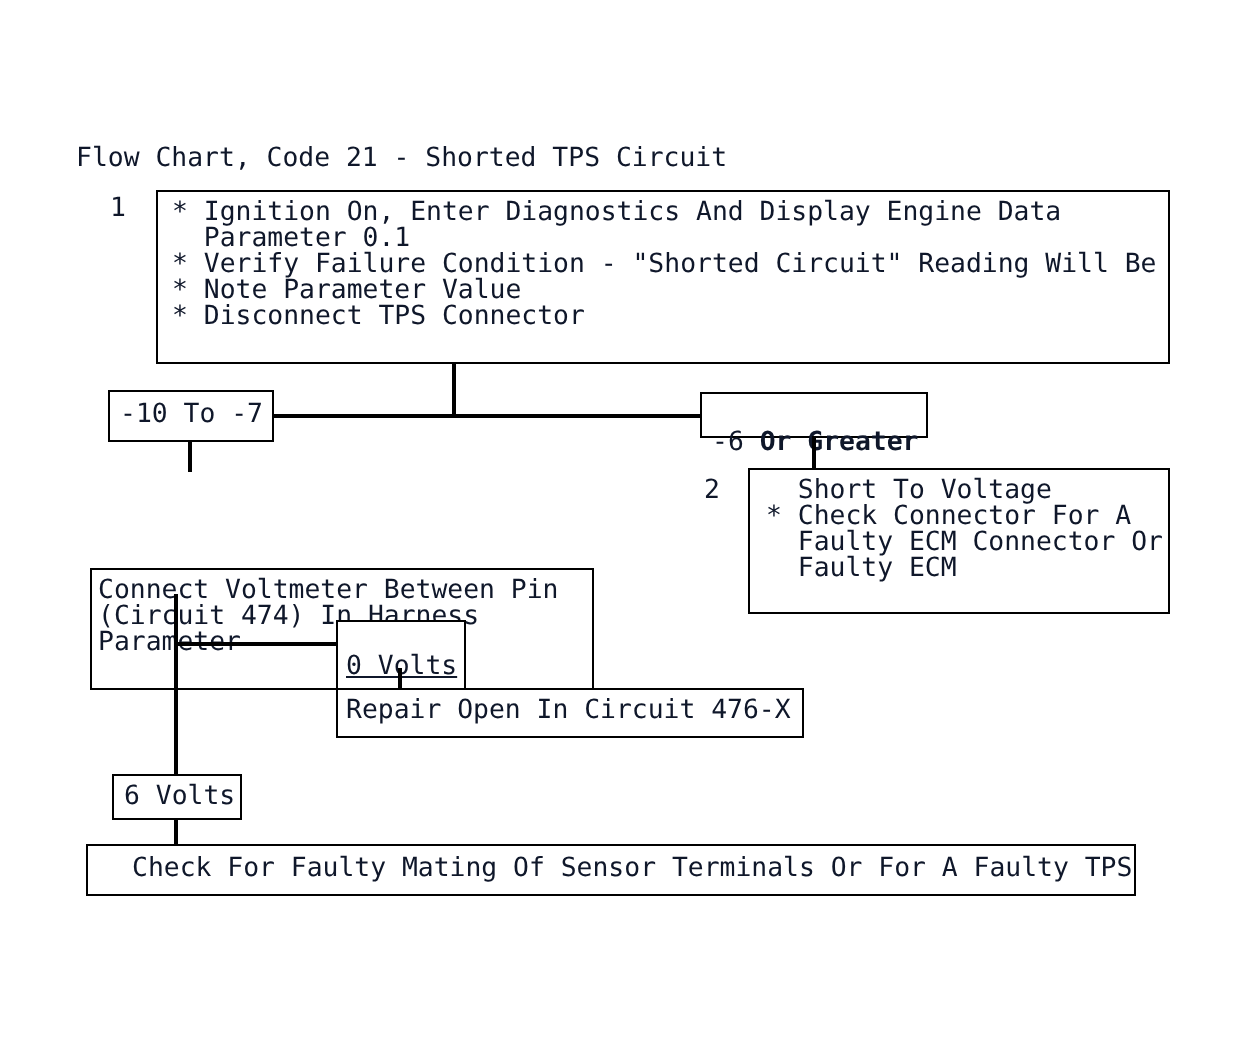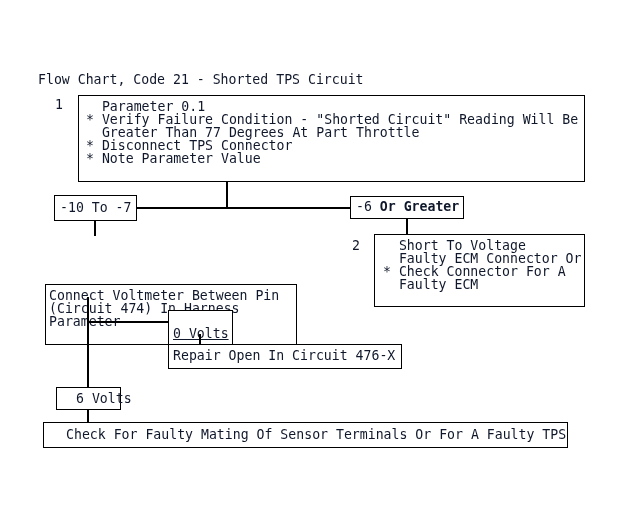--- a/index.html
+++ b/index.html
@@ -39,73 +39,73 @@
 </head>
 <body>
 
 <div class="canvas">
 
   <div class="title" style="left:38px; top:73px;">Flow Chart, Code 21 - Shorted TPS Circuit</div>
 
   <div class="num" style="left:55px; top:98px;">1</div>
 
   <div class="box" style="left:78px; top:95px; width:507px; height:87px; padding:4px 2px 0 7px;">
+    <div class="tline">* Ignition On, Enter Diagnostics And Display Engine Data</div>
     <div class="tline">  Parameter 0.1</div>
     <div class="tline">* Verify Failure Condition - "Shorted Circuit" Reading Will Be</div>
-    <div class="tline">  Greater Than 77 Degrees At Part Throttle</div>
+    <div class="tline">* Note Parameter Value</div>
     <div class="tline">* Disconnect TPS Connector</div>
-    <div class="tline">* Note Parameter Value</div>
   </div>
 
   <div class="conn" style="left:226px; top:181px; width:1.5px; height:27px;"></div>
 
   <div class="conn" style="left:137px; top:207px; width:213px; height:1.5px;"></div>
 
   <div class="box" style="left:54px; top:195px; width:83px; height:26px; padding:5px 0 0 5px;">
     <div class="tline">-10 To -7</div>
   </div>
 
-  <div class="box" style="left:350px; top:196px; width:114px; height:23px; padding:3px 0 0 5px;">
+  <div class="box" style="left:350px; top:196px; width:114px; height:23px; padding:18px 0 0 5px;">
     <div class="tline"><span>-6 </span><span class="bold">Or Greater</span></div>
   </div>
 
   <div class="conn" style="left:94px; top:221px; width:1.5px; height:15px;"></div>
 
   <div class="conn" style="left:406px; top:218px; width:1.5px; height:16px;"></div>
 
   <div class="box" style="left:45px; top:236px; width:252px; height:61px; padding:4px 2px 0 3px;margin-top:48px;">
     <div class="tline">Connect Voltmeter Between Pin</div>
     <div class="tline">(Circuit 474) In Harness</div>
     <div class="tline">Parameter</div>
   </div>
 
   <div class="num" style="left:352px; top:239px;">2</div>
 
   <div class="box" style="left:374px; top:234px; width:211px; height:73px; padding:4px 0 0 8px;">
     <div class="tline">  Short To Voltage</div>
+    <div class="tline">* Check Connector For A</div>
     <div class="tline">  Faulty ECM Connector Or</div>
-    <div class="tline">* Check Connector For A</div>
     <div class="tline">  Faulty ECM</div>
   </div>
 
   <div class="conn" style="left:87px; top:297px; width:1.5px; height:90px;"></div>
 
   <div class="conn" style="left:88px; top:321px; width:80px; height:1.5px;"></div>
 
   <div class="box" style="left:168px; top:310px; width:65px; height:40px; padding:16px 0 0 4px;">
     <div class="tline underline">0 Volts</div>
   </div>
 
   <div class="conn" style="left:199px; top:334px; width:1.5px; height:13px;"></div>
 
   <div class="box" style="left:168px; top:344px; width:234px; height:25px; padding:4px 0 0 4px;">
     <div class="tline">Repair Open In Circuit 476-X</div>
   </div>
 
-  <div class="box" style="left:56px; top:387px; width:65px; height:23px; padding:4px 0 0 19px;">
+  <div class="box" style="left:56px; top:387px; width:65px; height:23px; padding:4px 0 0 5px;">
     <div class="tline">6 Volts</div>
   </div>
 
   <div class="conn" style="left:87px; top:410px; width:1.5px; height:13px;"></div>
 
   <div class="box" style="left:43px; top:422px; width:525px; height:26px; padding:5px 0 0 22px;">
     <div class="tline">Check For Faulty Mating Of Sensor Terminals Or For A Faulty TPS</div>
   </div>
 
 </div>

